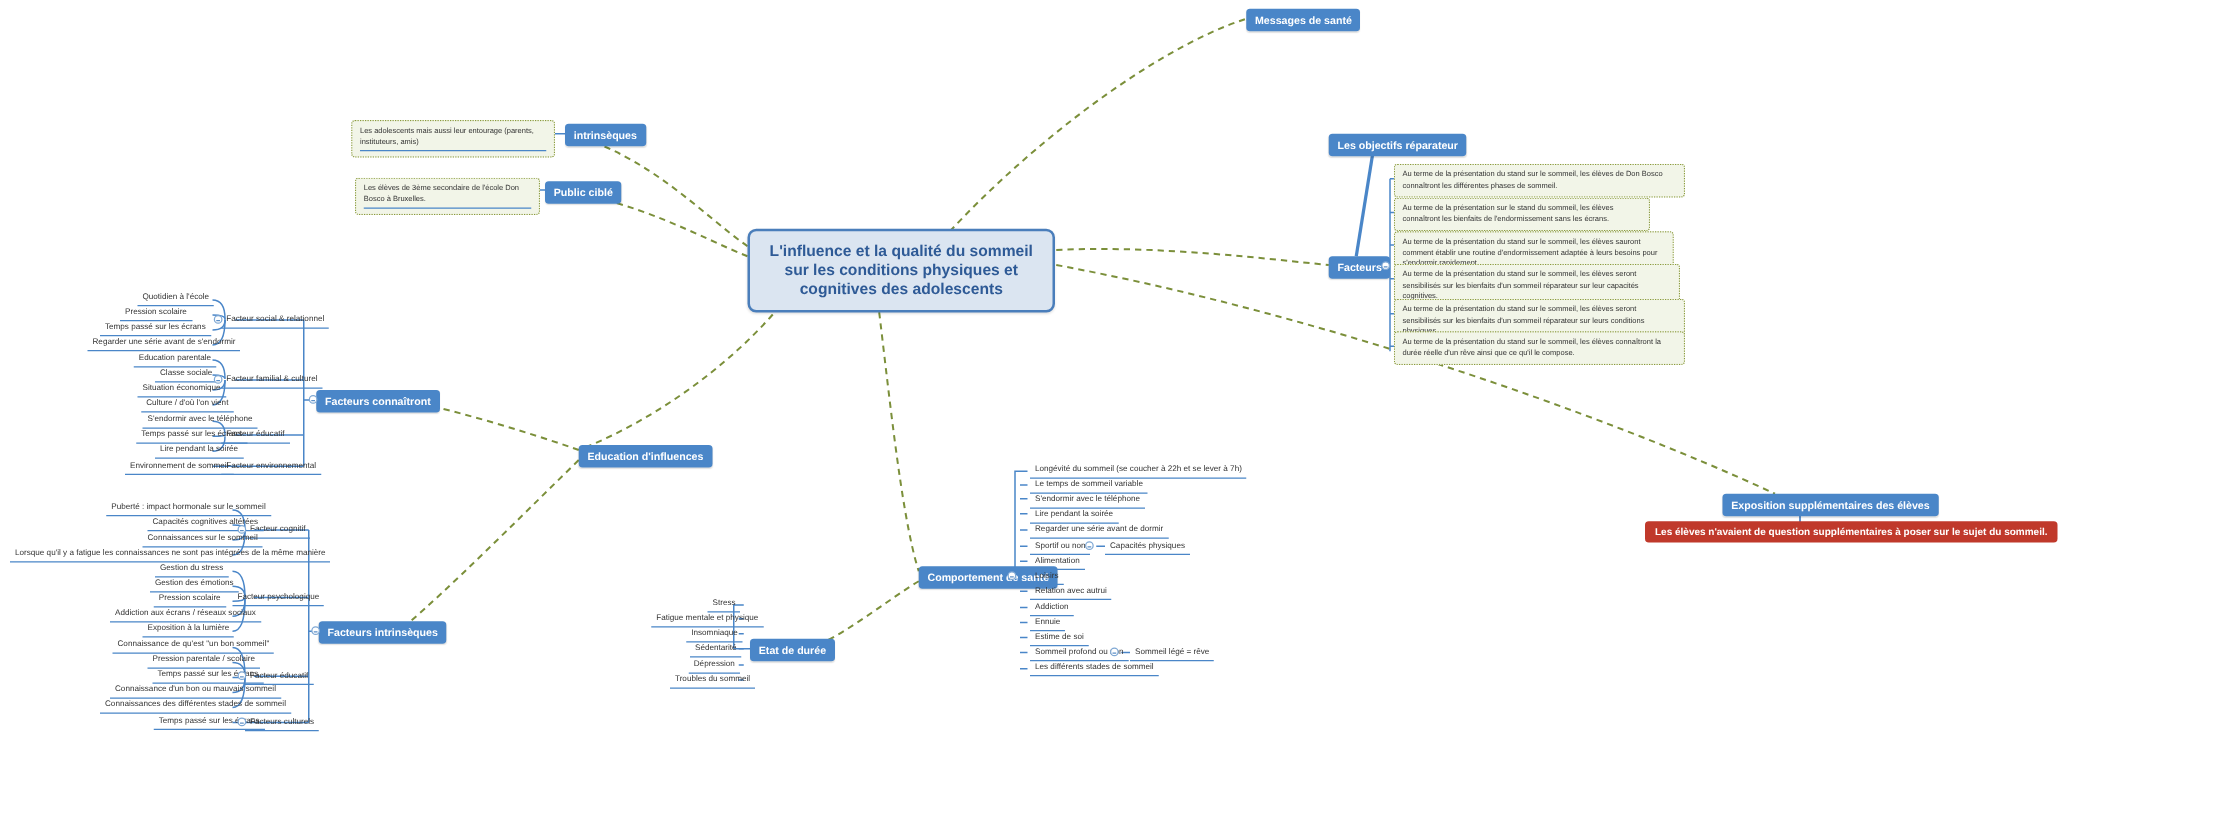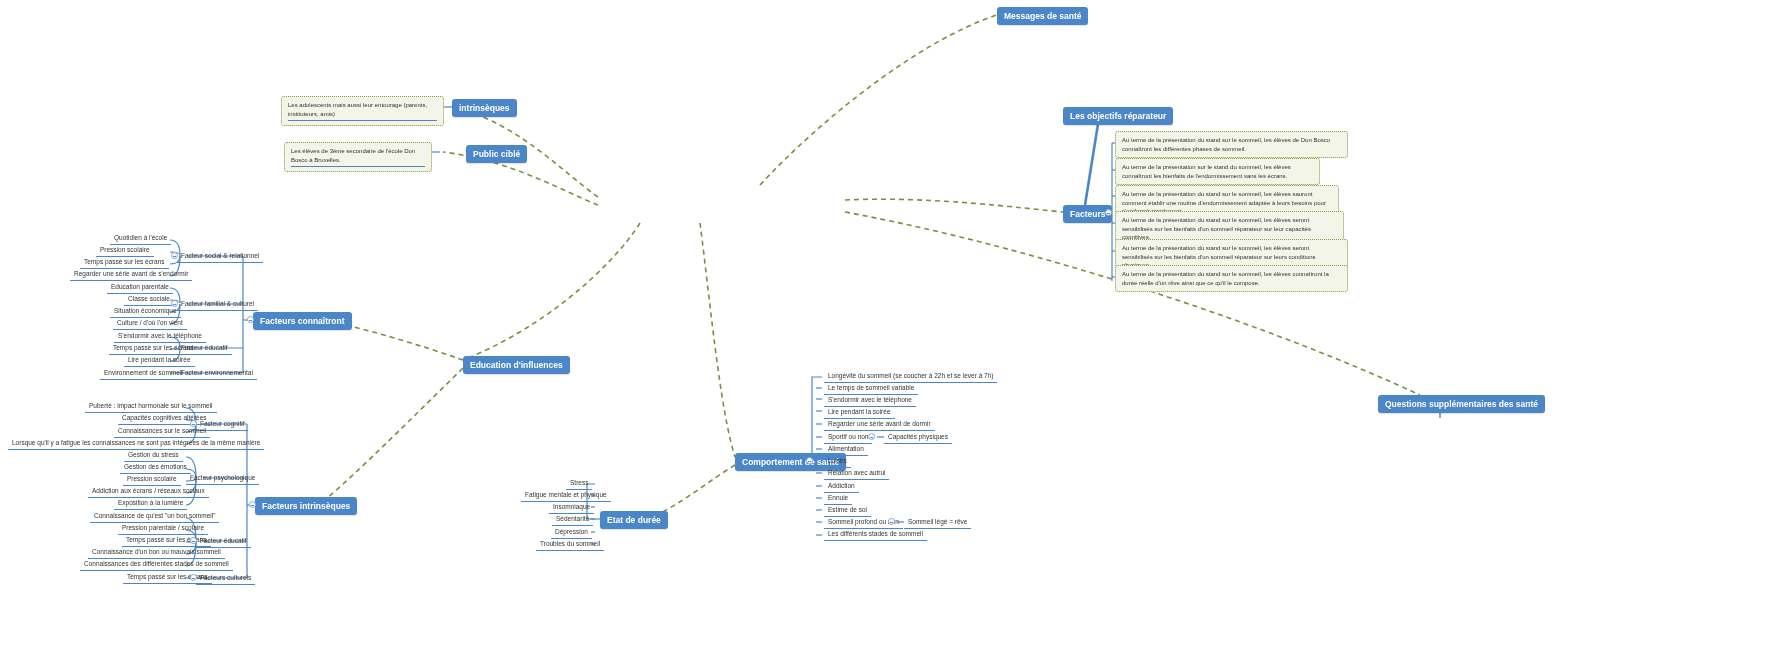--- a/index.html
+++ b/index.html
@@ -240,45 +240,47 @@
       <path d="M 1112 251 L 1118 251"></path>
       <path d="M 1112 277 L 1118 277"></path>
     </g>
 
     <g fill="none" stroke="#4a86c8" stroke-width="1.2">
       <path d="M 444 107 L 452 107"></path>
       <path d="M 432 152 L 440 152"></path>
     </g>
   </svg>
 
+  <div class="node root" style="left:598px; top:183px; width:246px;">L'influence et la qualité du sommeil sur les conditions physiques et cognitives des adolescents</div>
 
   <div class="node blue" style="left:997px; top:7px;">Messages de santé</div>
 
   <div class="node note" style="left:281px; top:96px; width:163px;">
     <span class="ul">Les adolescents mais aussi leur entourage (parents, instituteurs, amis)</span>
   </div>
   <div class="node blue" style="left:452px; top:99px;">intrinsèques</div>
 
   <div class="node note" style="left:284px; top:142px; width:148px;">
     <span class="ul">Les élèves de 3ème secondaire de l'école Don Bosco à Bruxelles.</span>
   </div>
-  <div class="node blue" style="left:466px; top:145px;">Public ciblé</div>
+  <div class="node blue" style="left:436px; top:145px;">Public ciblé</div>
 
   <div class="node blue" style="left:1063px; top:107px;">Les objectifs réparateur</div>
 
   <div class="node blue" style="left:1063px; top:205px;">Facteurs</div>
 
   <div class="node note" style="left:1115px; top:131px; width:233px;">Au terme de la présentation du stand sur le sommeil, les élèves de Don Bosco connaîtront les différentes phases de sommeil.</div>
   <div class="node note" style="left:1115px; top:158px; width:205px;">Au terme de la présentation sur le stand du sommeil, les élèves connaîtront les bienfaits de l'endormissement sans les écrans.</div>
   <div class="node note" style="left:1115px; top:185px; width:224px;">Au terme de la présentation du stand sur le sommeil, les élèves sauront comment établir une routine d'endormissement adaptée à leurs besoins pour s'endormir rapidement.</div>
   <div class="node note" style="left:1115px; top:211px; width:229px;">Au terme de la présentation du stand sur le sommeil, les élèves seront sensibilisés sur les bienfaits d'un sommeil réparateur sur leur capacités cognitives.</div>
   <div class="node note" style="left:1115px; top:239px; width:233px;">Au terme de la présentation du stand sur le sommeil, les élèves seront sensibilisés sur les bienfaits d'un sommeil réparateur sur leurs conditions physiques.</div>
   <div class="node note" style="left:1115px; top:265px; width:233px;">Au terme de la présentation du stand sur le sommeil, les élèves connaîtront la durée réelle d'un rêve ainsi que ce qu'il le compose.</div>
 
-  <div class="node blue" style="left:1378px; top:395px;">Questions supplémentaires des santé</div>
+  <div class="node blue" style="left:1378px; top:395px;">Exposition supplémentaires des élèves</div>
+  <div class="node red" style="left:1316px; top:417px;">Les élèves n'avaient de question supplémentaires à poser sur le sujet du sommeil.</div>
 
   <div class="node blue" style="left:463px; top:356px;">Education d'influences</div>
 
   <div class="node blue" style="left:253px; top:312px;">Facteurs connaîtront</div>
 
   <div class="node blue" style="left:255px; top:497px;text-align:center;">Facteurs intrinsèques</div>
 
   <div class="node blue" style="left:735px; top:453px;">Comportement de santé</div>
 
   <div class="node blue" style="left:600px; top:511px;">Etat de durée</div>

